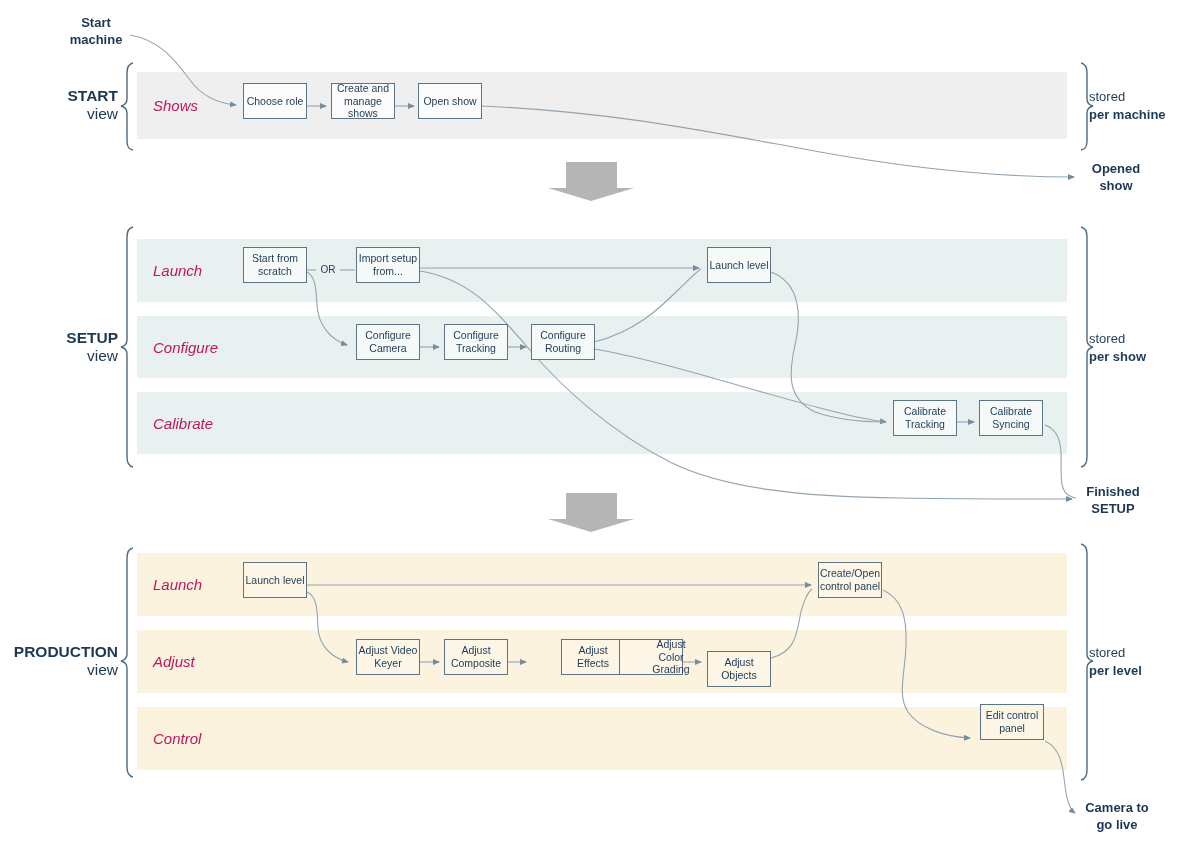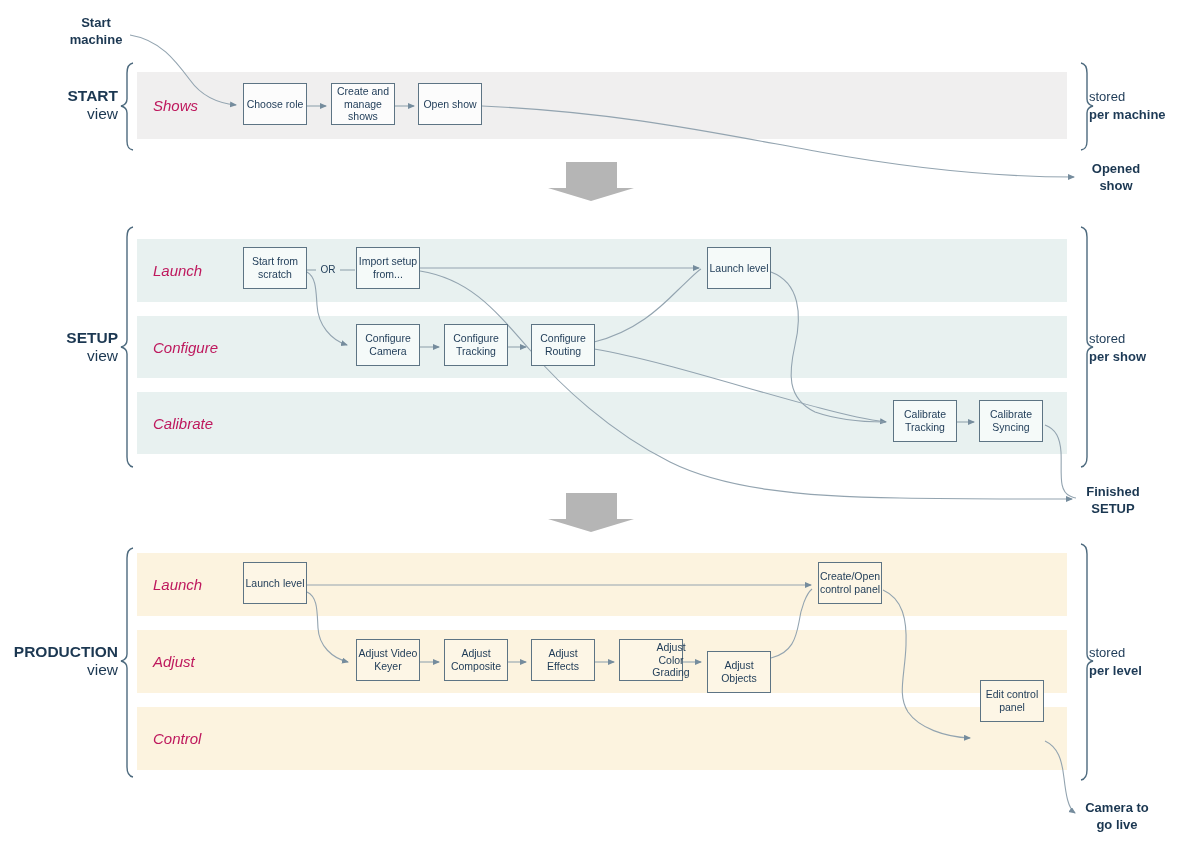--- a/index.html
+++ b/index.html
@@ -7,21 +7,21 @@
   .canvas { position:relative; width:1178px; height:848px; background:#ffffff; color:#1d3a56; overflow:hidden; }
 
   .lane { position:absolute; left:137px; width:930px; z-index:0; }
   .lane.start { background:#f0efef; }
   .lane.setup { background:#e8f1f0; }
   .lane.production { background:#fcf3df; }
 
   .lane-label { position:absolute; left:153px; z-index:3; font-style:italic; font-size:15px;
                 color:#be185d; display:flex; align-items:center; }
 
-  .node { position:absolute; width:64px; height:42px; box-sizing:border-box;
+  .node { position:absolute; width:64px; height:36px; box-sizing:border-box;
           border:1.5px solid #5d7484; display:flex; align-items:center; justify-content:center;
           text-align:center; font-size:10.5px; line-height:1.22; color:#1d3a56; padding:1px; z-index:2; }
   .node.start { background:#fcfcfc; }
   .node.setup { background:#f5faf9; }
   .node.production { background:#fdf6e6; }
 
   svg.overlay { position:absolute; left:0; top:0; z-index:1; }
 
   .view-label { position:absolute; left:0; width:118px; text-align:right;
                 font-size:15.5px; line-height:18px; z-index:3; color:#1b3751; }
@@ -168,18 +168,18 @@
   <div class="node setup" style="left:356px;top:324px;">Configure Camera</div>
   <div class="node setup" style="left:444px;top:324px;">Configure Tracking</div>
   <div class="node setup" style="left:531px;top:324px;">Configure Routing</div>
   <div class="node setup" style="left:893px;top:400px;">Calibrate Tracking</div>
   <div class="node setup" style="left:979px;top:400px;">Calibrate Syncing</div>
 
   <div class="node production" style="left:243px;top:562px;">Launch level</div>
   <div class="node production" style="left:818px;top:562px;">Create/Open control panel</div>
   <div class="node production" style="left:356px;top:639px;">Adjust Video Keyer</div>
   <div class="node production" style="left:444px;top:639px;">Adjust Composite</div>
-  <div class="node production" style="left:531px;top:639px;">Adjust Effects</div>
+  <div class="node production" style="left:561px;top:639px;">Adjust Effects</div>
   <div class="node production" style="left:619px;top:639px;padding-left:41px;">Adjust Color Grading</div>
   <div class="node production" style="left:707px;top:639px;margin-top:12px;">Adjust Objects</div>
-  <div class="node production" style="left:980px;top:680px;">Edit control panel</div>
+  <div class="node production" style="left:980px;top:704px;">Edit control panel</div>
 
 </div>
 
 </body></html>

